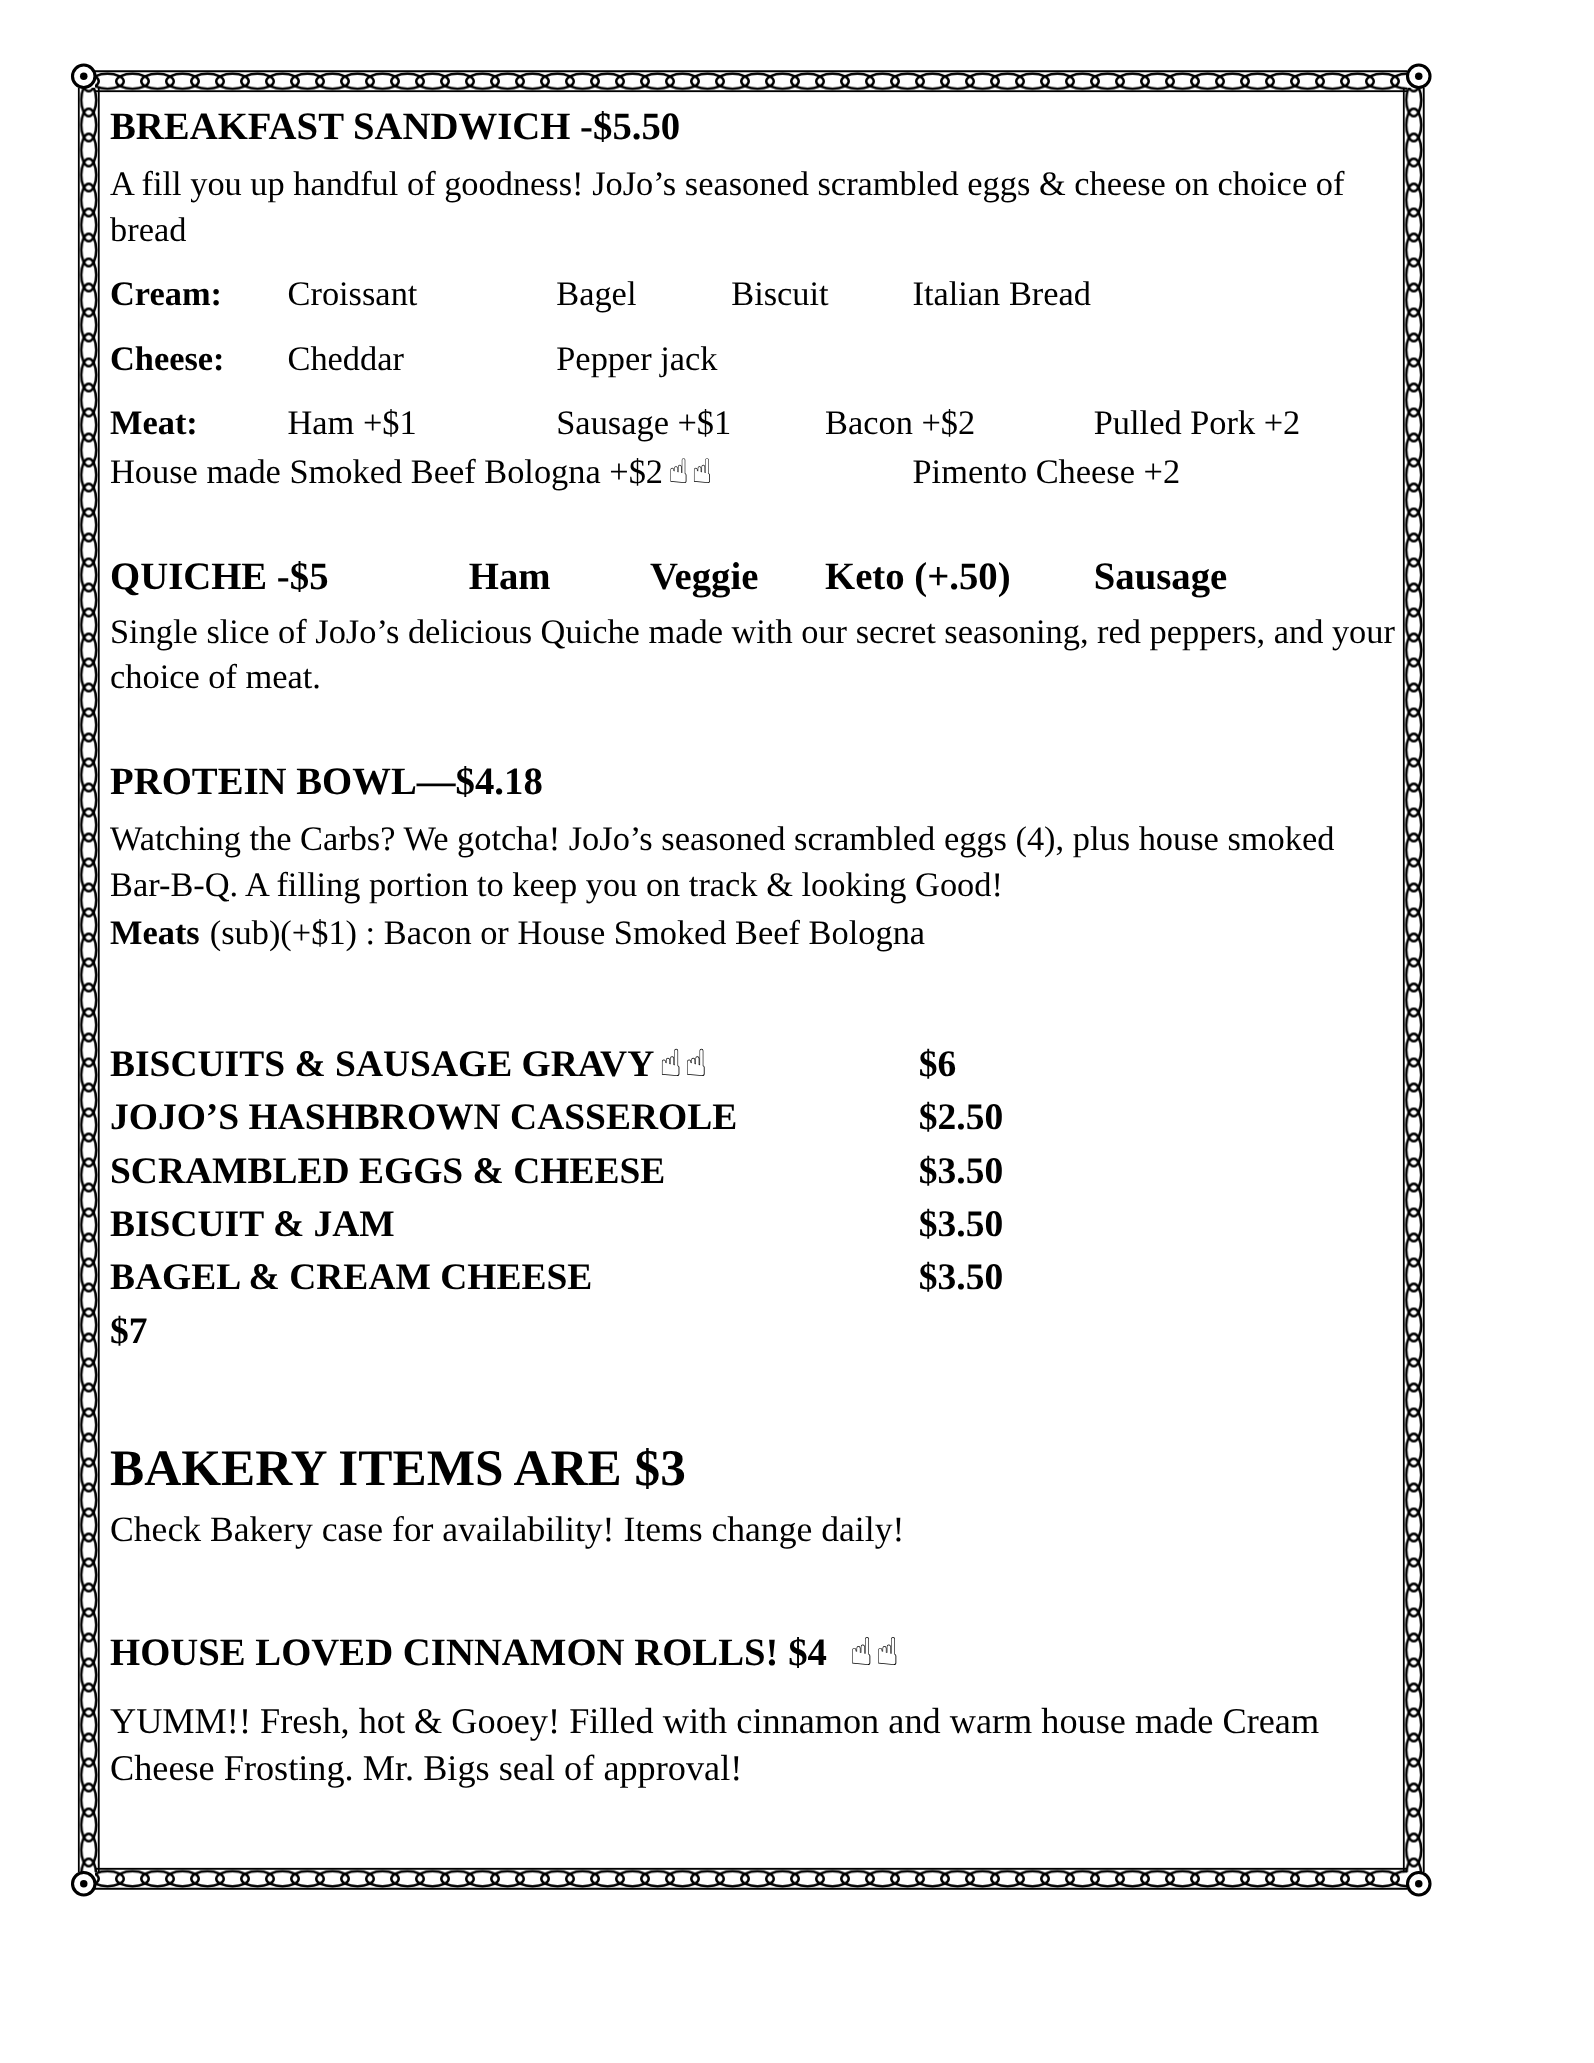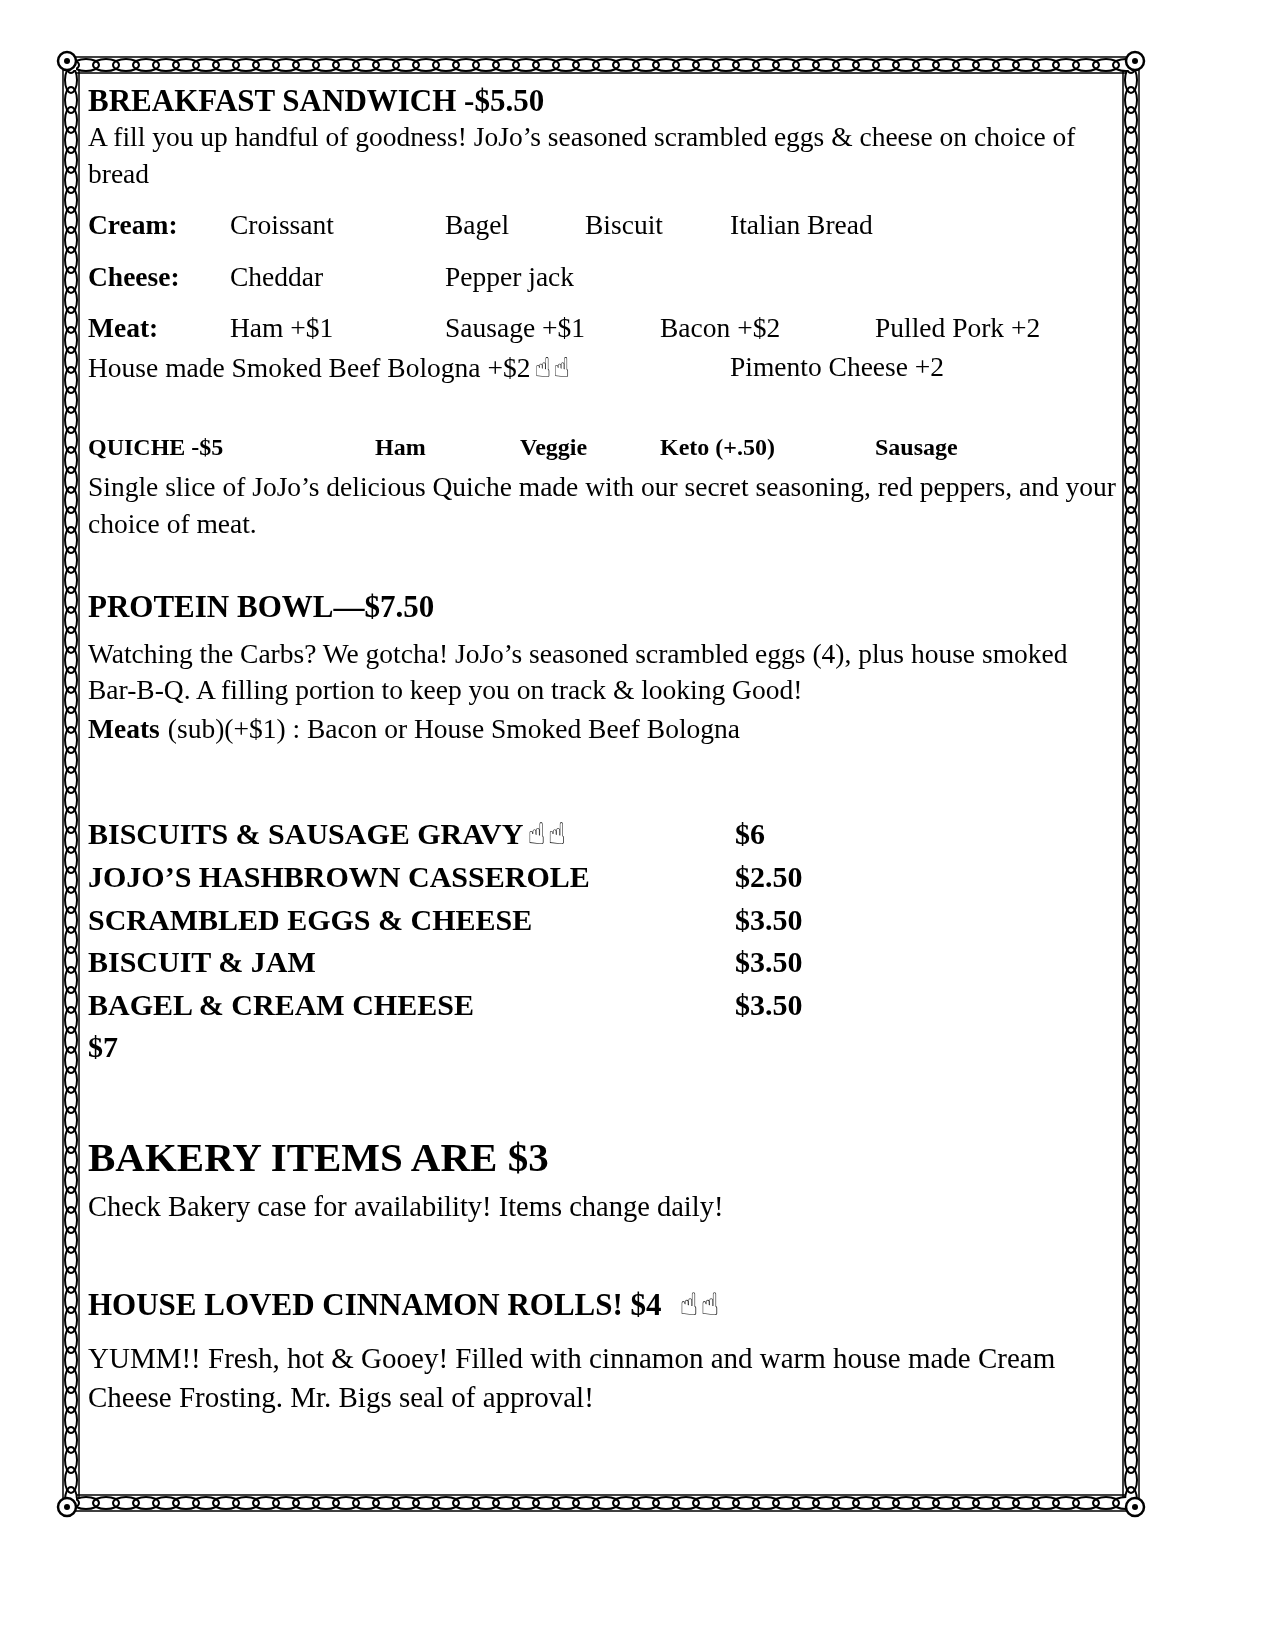--- a/index.html
+++ b/index.html
@@ -20,31 +20,31 @@
   .corner.tr { right:-7px; top:-7px; }
   .corner.bl { left:-7px;  bottom:-7px; }
   .corner.br { right:-7px; bottom:-7px; }
 
   .content { position:absolute; left:26px; top:20px; width:1028px; }
 
   .section-title { font-size:31px; font-weight:bold; line-height:1.2; }
   .body-text { font-size:27.5px; line-height:1.33; }
 
   .bs-title { margin-top:6px; }
-  .bs-desc  { }
+  .bs-desc  { margin-top:10px; }
 
   .opt-row { font-size:27.5px; line-height:1.33; margin-top:15px; white-space:nowrap; }
   .opt-label { display:inline-block; width:142px; font-weight:bold; }
   .col215 { display:inline-block; width:215px; }
   .col140 { display:inline-block; width:140px; }
   .col145 { display:inline-block; width:145px; }
   .meat-extra-row { font-size:27.5px; line-height:1.33; margin-top:2px; display:flex; }
   .meat-extra-first { display:inline-block; width:642px; }
 
-  .quiche-row { margin-top:46px; font-size:24px; font-weight:bold; line-height:1.2; white-space:nowrap; }
+  .quiche-row { margin-top:46px; font-size:31px; font-weight:bold; line-height:1.2; white-space:nowrap; }
   .q-title { display:inline-block; width:287px; }
   .q145 { display:inline-block; width:145px; }
   .q140 { display:inline-block; width:140px; }
   .q215 { display:inline-block; width:215px; }
   .quiche-desc { margin-top:8px; }
 
   .protein-title { margin-top:46px; }
   .protein-desc  { margin-top:10px; }
   .meats-line    { font-size:27.5px; line-height:1.33; margin-top:2px; }
   .meats-label   { font-weight:bold; }
@@ -170,21 +170,21 @@
     <div class="meat-extra-row">
       <span class="meat-extra-first"><span>House made Smoked Beef Bologna +$2</span><span class="thumbs">☝☝</span></span>
         <span>Pimento Cheese +2</span>
     </div>
 
     <div class="quiche-row">
       <span class="q-title">QUICHE -$5</span><span class="q145">Ham</span><span class="q140">Veggie</span><span class="q215">Keto (+.50)</span><span>Sausage</span>
     </div>
     <p class="body-text quiche-desc">Single slice of JoJo’s delicious Quiche made with our secret seasoning, red peppers, and your choice of meat.</p>
 
-    <div class="section-title protein-title">PROTEIN BOWL—$7.50</div>
+    <div class="section-title protein-title">PROTEIN BOWL—$4.18</div>
     <p class="body-text protein-desc">Watching the Carbs? We gotcha!  JoJo’s seasoned scrambled eggs (4), plus house smoked Bar-B-Q.  A filling portion to keep you on track &amp; looking Good!</p>
     <div class="meats-line">
       <span class="meats-label">Meats</span><span class="meats-rest">(sub)(+$1) : Bacon or House Smoked Beef Bologna</span>
     </div>
 
     <div class="price-list">
       <div class="price-row">
         <span class="pitem"><span>BISCUITS &amp; SAUSAGE GRAVY</span><span class="thumbs">☝☝</span></span>
           <span class="pprice">$6</span>
       </div>

